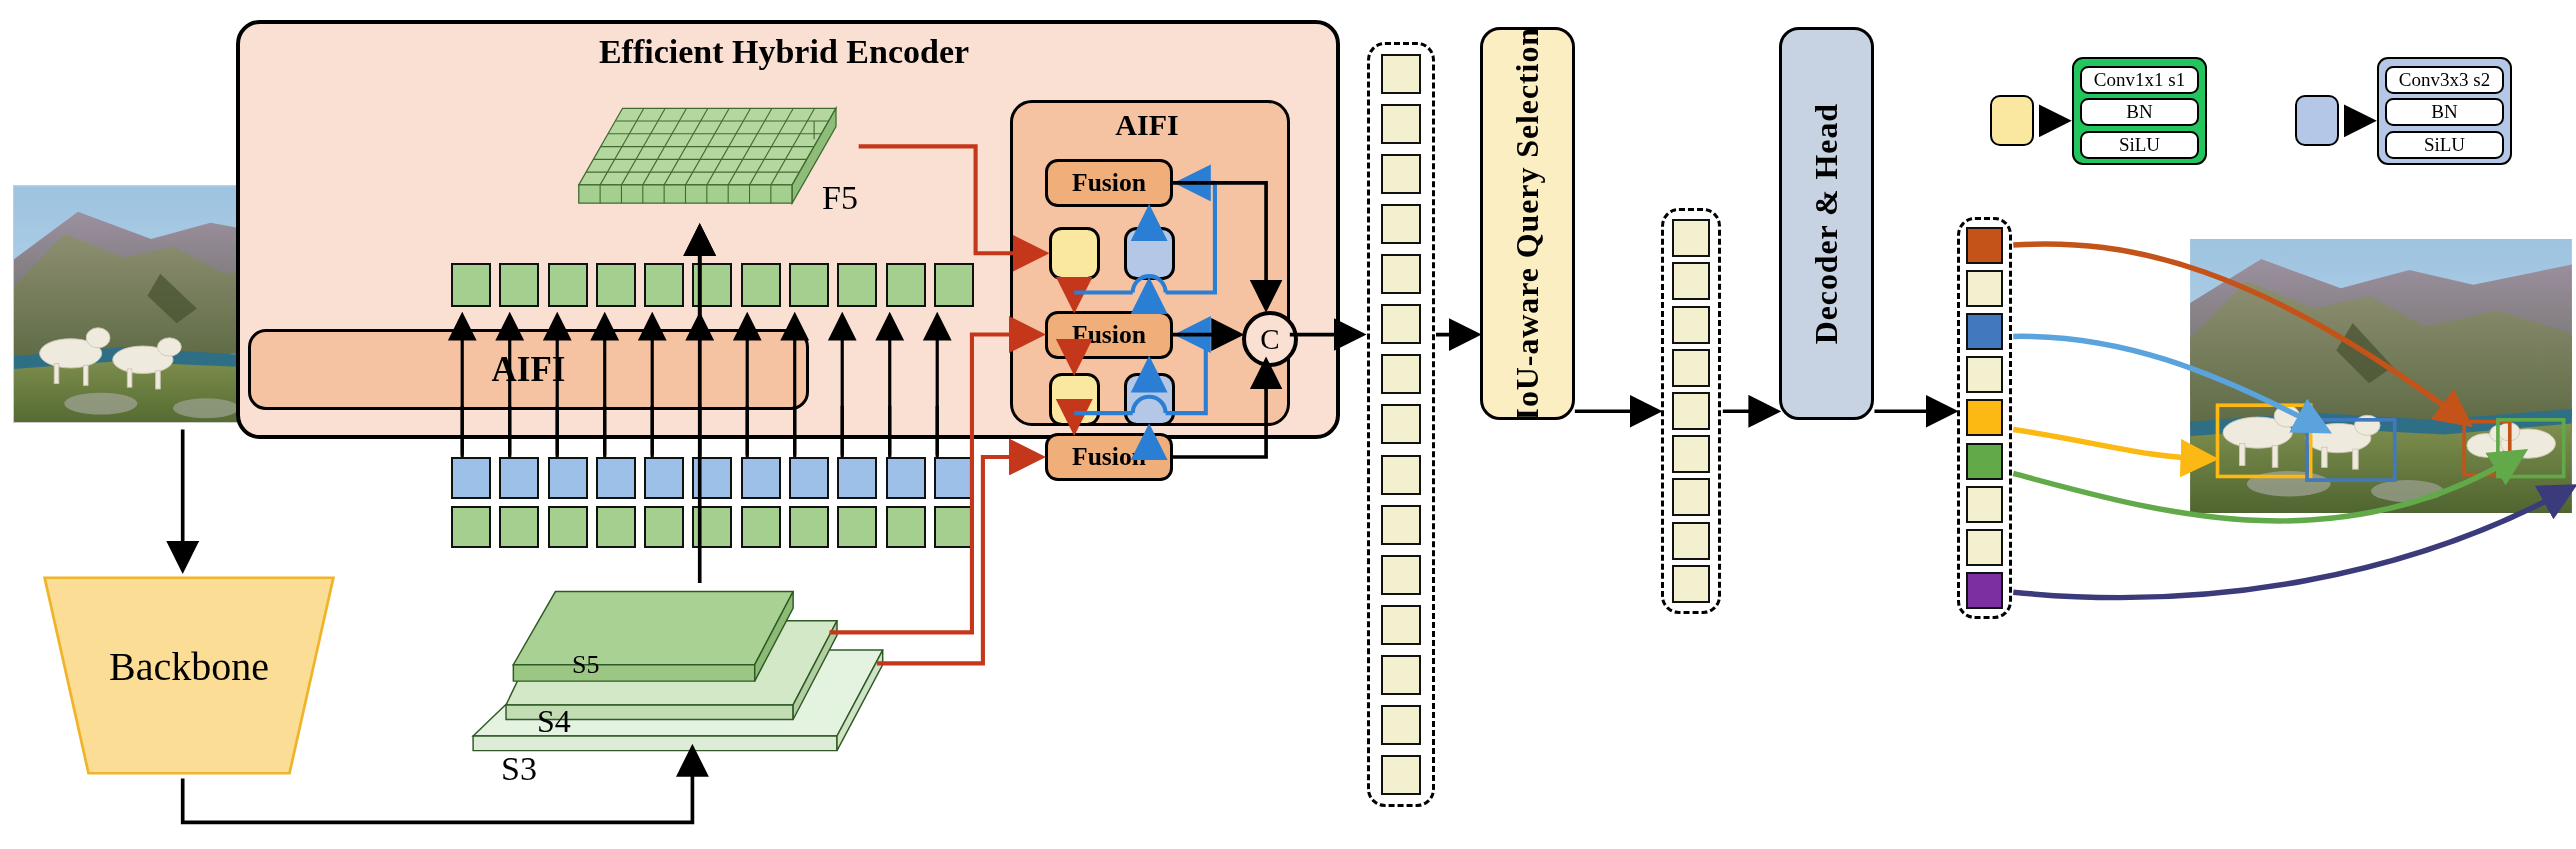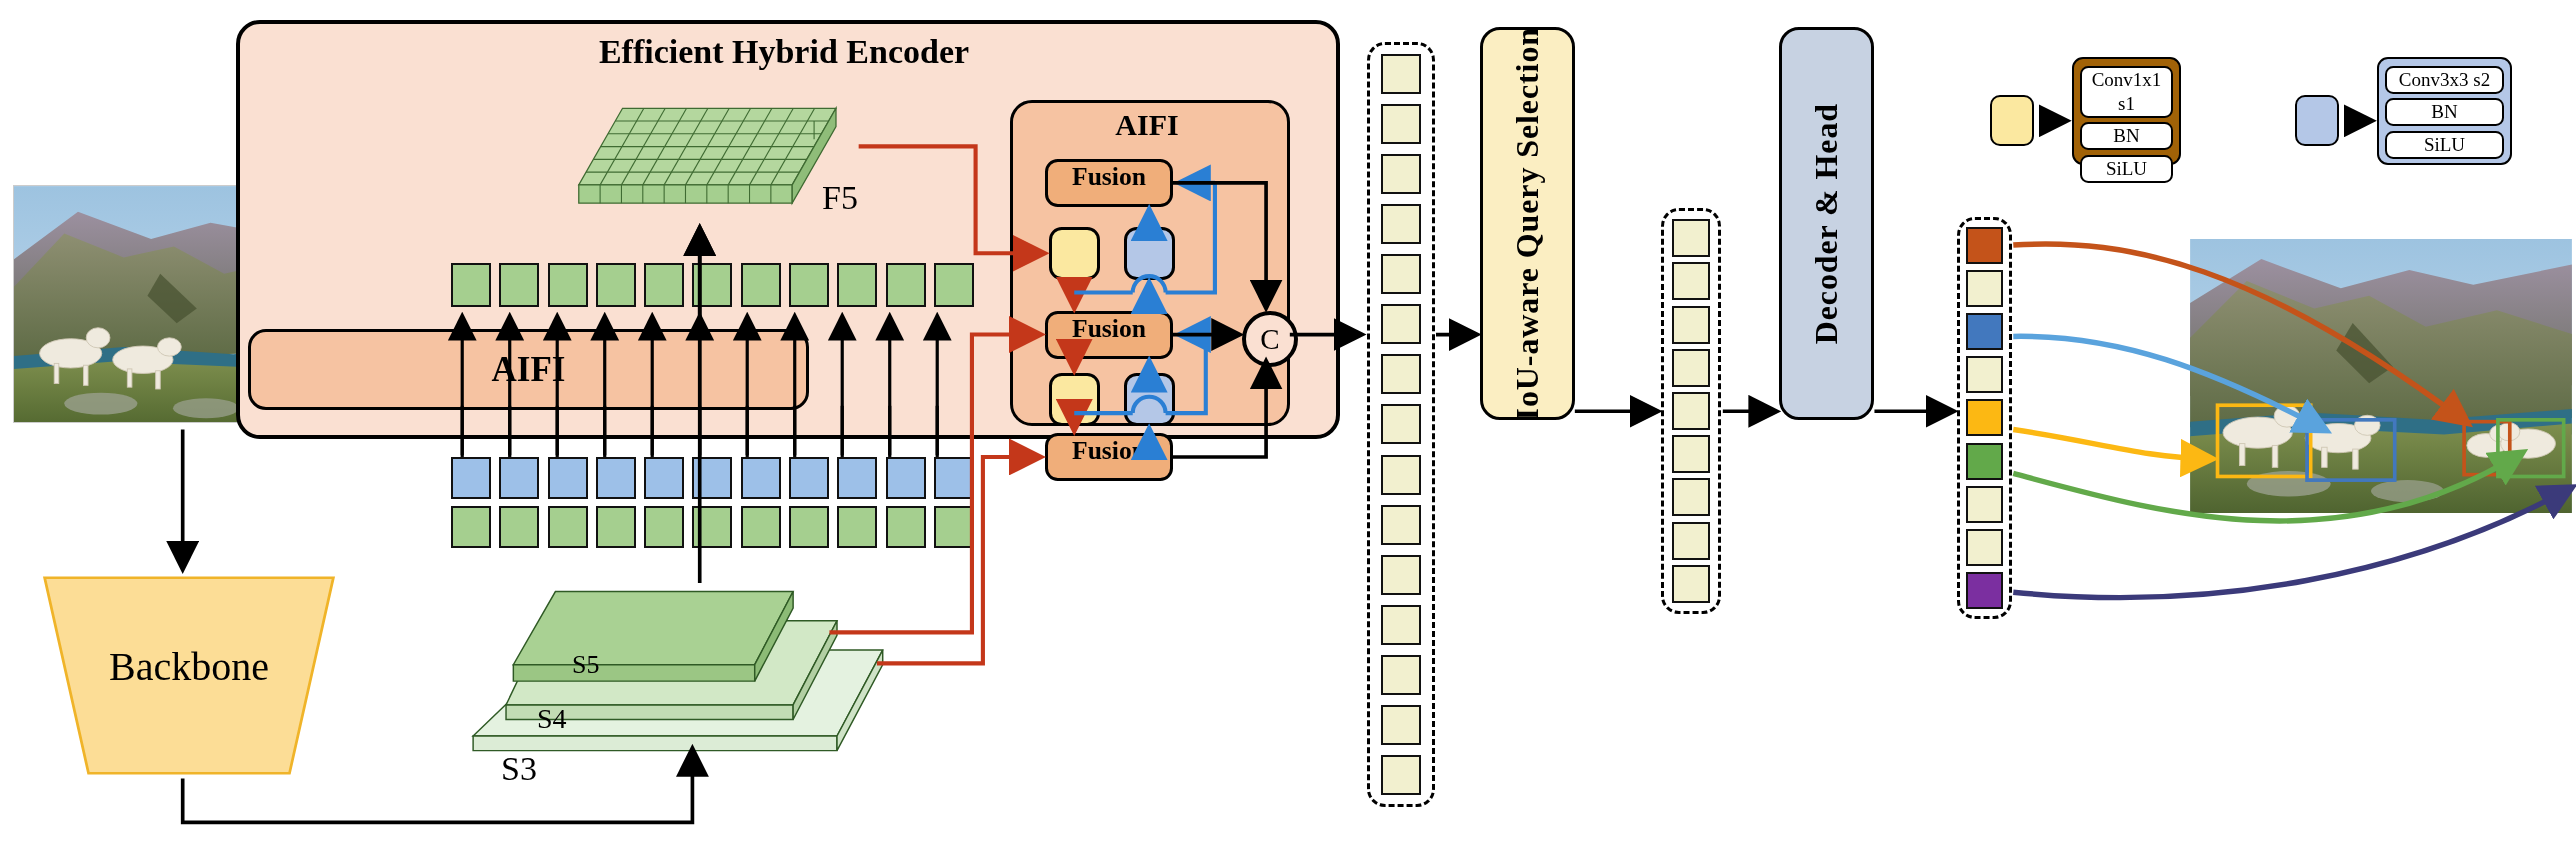--- a/index.html
+++ b/index.html
@@ -17,21 +17,21 @@
   #enc-title{left:236px;top:20px;width:1096px;text-align:center;font-size:34px;font-weight:bold;padding-top:12.8px;}
 
   #aifi{left:248px;top:329px;width:555px;height:75px;background:#f6c3a2;border:3.7px solid #000;border-radius:18px;
         display:flex;align-items:center;justify-content:center;font-size:35px;font-weight:bold;}
 
   
   #ccfm{left:1010px;top:100px;width:274px;height:320px;background:#f6c3a2;border:3.7px solid #000;border-radius:22px;}
   #ccfm-title{left:1010px;top:108px;width:274px;text-align:center;font-size:30px;font-weight:bold;}
 
   .fusion{box-sizing:border-box;background:#f0ae7a;border:3.7px solid #000;border-radius:12.8px;
-          display:flex;justify-content:center;font-size:25.6px;font-weight:bold;}
+          display:flex;align-items:center;justify-content:center;font-size:25.6px;font-weight:bold;}
   .convYellow{box-sizing:border-box;background:#fbe8a0;border:3.7px solid #000;border-radius:12.8px;}
   .convBlue{box-sizing:border-box;background:#b4c7e7;border:3.7px solid #000;border-radius:12.8px;}
 
   
   .vpanel{box-sizing:border-box;border:3.7px solid #000;border-radius:20px;display:flex;align-items:center;justify-content:center;}
   .vtext{writing-mode:vertical-rl;transform:rotate(180deg);font-size:32px;font-weight:bold;white-space:nowrap;letter-spacing:0.9px;}
 
   
   .legend-stack{box-sizing:border-box;border:2.7px solid #000;border-radius:11px;
                 display:flex;flex-direction:column;justify-content:space-evenly;align-items:center;padding:4.6px 6.4px;}
@@ -190,21 +190,21 @@
         <polygon points="420,176 470,82 470,98 420,192" fill="#cfe3c7"></polygon>
         <polygon points="102,50 420,50 372,142 58,142" fill="#d2e8c6"></polygon>
         <polygon points="58,142 372,142 372,158 58,158" fill="#c2dcb4"></polygon>
         <polygon points="372,142 420,50 420,66 372,158" fill="#b2cfa3"></polygon>
         <polygon points="112,18 372,18 330,98 66,98" fill="#a9d193"></polygon>
         <polygon points="66,98 330,98 330,116 66,116" fill="#9bc684"></polygon>
         <polygon points="330,98 372,18 372,36 330,116" fill="#8cbb76"></polygon>
       </g>
     </svg>
     <div class="abs label-bold" style="left:119px;top:75px;font-size:26px;">S5</div>
-    <div class="abs label-bold" style="left:84px;top:128px;font-size:28px;">S4</div>
+    <div class="abs label-bold" style="left:84px;top:128px;font-size:32px;">S4</div>
     <div class="abs label-bold" style="left:48px;top:175px;font-size:34px;">S3</div>
   </div>
 
   <div class="abs" id="ccfm"></div>
   <div class="abs" id="ccfm-title">AIFI</div>
 
   <div class="abs fusion" style="left:1045px;top:159px;width:128px;height:48px;">
     <span>Fusion</span>
   </div>
   <div class="abs fusion" style="left:1045px;top:311px;width:128px;height:48px;">
@@ -319,21 +319,21 @@
       <g fill="none" stroke-width="4">
         <rect x="30" y="182" width="102" height="78" stroke="#fcb813"></rect>
         <rect x="128" y="198" width="96" height="66" stroke="#4278be"></rect>
         <rect x="300" y="200" width="50" height="58" stroke="#c4531a"></rect>
         <rect x="337" y="198" width="72" height="62" stroke="#62a94a"></rect>
       </g>
     </svg>
   </div>
 
   <div class="abs legend-chip" style="left:1990px;top:95px;width:44px;height:51px;background:#fbe8a0;"></div>
-  <div class="abs legend-stack" id="legend-yellow" style="left:2072px;top:57px;width:109px;height:108px;background:#a16207;">
+  <div class="abs legend-stack" id="legend-yellow" style="left:2072px;top:57px;width:135px;height:108px;background:#22c55e;">
       <div class="legend-row">Conv1x1 s1</div>
       <div class="legend-row">BN</div>
       <div class="legend-row">SiLU</div>
     </div>
 
   <div class="abs legend-chip" style="left:2295px;top:95px;width:44px;height:51px;background:#b4c7e7;"></div>
   <div class="abs legend-stack" id="legend-blue" style="left:2377px;top:57px;width:135px;height:108px;background:#b4c7e7;">
       <div class="legend-row">Conv3x3 s2</div>
       <div class="legend-row">BN</div>
       <div class="legend-row">SiLU</div>

